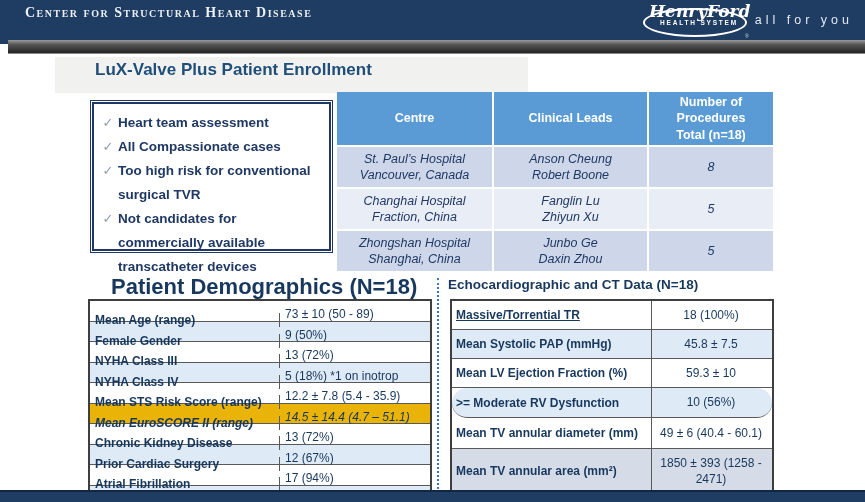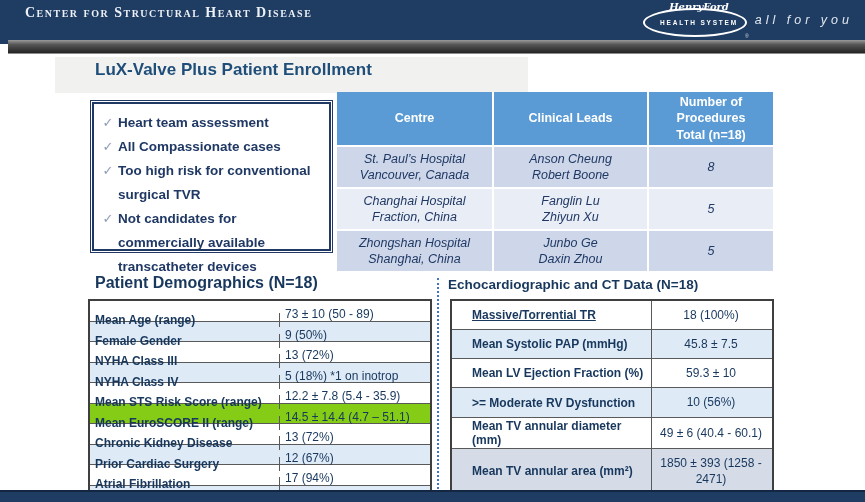--- a/index.html
+++ b/index.html
@@ -17,30 +17,30 @@
     font-size:14px;letter-spacing:1.5px;color:#EDF1F6;
   }
   .logo-wrap{position:absolute;right:12px;top:2px;width:210px;height:36px;}
   .logo-ellipse{
     position:absolute;left:0;top:6px;width:100px;height:25px;
     border:2px solid #ffffff;border-radius:50%;
   }
   .logo-script{
     position:absolute;left:6px;top:-1px;width:100px;text-align:center;
     font-family:"DejaVu Serif",serif;font-style:italic;font-weight:bold;
-    font-size:10px;color:#ffffff;white-space:nowrap;
+    font-size:17px;color:#ffffff;white-space:nowrap;
   }
   .logo-sub{
     position:absolute;left:6px;top:17px;width:100px;text-align:center;
     font-size:6.5px;font-weight:bold;letter-spacing:1.8px;color:#ffffff;white-space:nowrap;
   }
   .logo-reg{position:absolute;left:102px;top:31px;font-size:5px;color:#cfd8e4;}
   .logo-tagline{
     position:absolute;right:0;top:11px;font-size:12.5px;letter-spacing:4px;
-    color:#E2E8F0;white-space:nowrap;font-style:italic;
+    color:#E2E8F0;white-space:nowrap;
   }
   
   .charcoal{
     position:absolute;left:8px;top:40px;right:0;height:13px;
     background:linear-gradient(180deg,#9a9a9a 0%,#565656 35%,#232323 100%);
     border-bottom:1px solid #8b8b8b;
   }
   
   .title-strip{
     position:absolute;left:55px;top:57px;width:473px;height:36px;background:#F1F1F0;
@@ -77,65 +77,65 @@
   }
   .enroll .bcell{
     font-style:italic;font-size:12.5px;color:#203864;
     display:flex;align-items:center;justify-content:center;text-align:center;
     height:40px;white-space:pre-line;line-height:1.3;
   }
   .band-dark{background:#CDD7E9;}
   .band-light{background:#E9EDF6;}
   
   .dg-heading{
-    position:absolute;left:95px;top:274px;font-size:16px;font-weight:bold;color:#17375D;
+    position:absolute;left:111px;top:274px;font-size:22px;font-weight:bold;color:#17375D;
   }
   .echo-heading{
     position:absolute;left:448px;top:277px;font-size:13.5px;font-weight:bold;color:#17375D;
   }
   
   .dg-table{
     position:absolute;left:88px;top:299px;width:340px;
     border:2px solid #3f3f3f;background:#fff;
   }
   .dg-row{display:grid;grid-template-columns:190px 146px;height:19.5px;border-bottom:1px solid #595959;}
   .dg-row:last-child{border-bottom:none;}
   .dg-label{
     border-right:1px solid #595959;display:flex;align-items:center;
     padding-left:5px;font-size:12px;font-weight:bold;color:#17375D;white-space:nowrap;margin-top:12px;
   }
   .dg-value{
     display:flex;align-items:center;padding-left:5px;font-size:12px;color:#17375D;white-space:nowrap;
   }
   .bg-white{background:#ffffff;}
   .bg-blue{background:#DEEAF6;}
-  .bg-peach{background:#84cc16;}
+  .bg-peach{background:#eab308;font-style:italic;}
   .bg-gray{background:#D5DCE8;}
   
   .divider{
     position:absolute;left:437px;top:278px;height:219px;width:0;
     border-left:2px dotted #4472C4;
   }
   
   .echo-table{
     position:absolute;left:450px;top:299px;width:320px;
     border:2px solid #3f3f3f;background:#fff;
   }
   .echo-row{display:grid;grid-template-columns:200px 118px;border-bottom:1px solid #595959;}
   .echo-row:last-child{border-bottom:none;}
   .echo-label{
     border-right:1px solid #595959;display:flex;align-items:center;
-    padding-left:20px;font-size:12px;font-weight:bold;color:#17375D;
+    padding-left:4px;font-size:12px;font-weight:bold;color:#17375D;
   }
   .echo-label.underline span{text-decoration:underline;}
   .echo-value{
     display:flex;align-items:center;justify-content:center;text-align:center;
     font-size:12px;color:#17375D;line-height:1.35;padding:0 6px;
   }
-  .h28{height:28px;} .h29{height:29px;} .h30{height:30px;} .h44{height:44px;}
+  .h28{height:28px;} .h29{height:29px;border-radius:15px;} .h30{height:30px;} .h44{height:44px;}
   
   .footer{
     position:absolute;left:0;top:490px;width:865px;height:12px;
     background:#1F3C63;border-top:2px solid #132743;box-sizing:border-box;z-index:5;
   }
 </style>
 </head>
 <body>
 
 <div class="slide">

